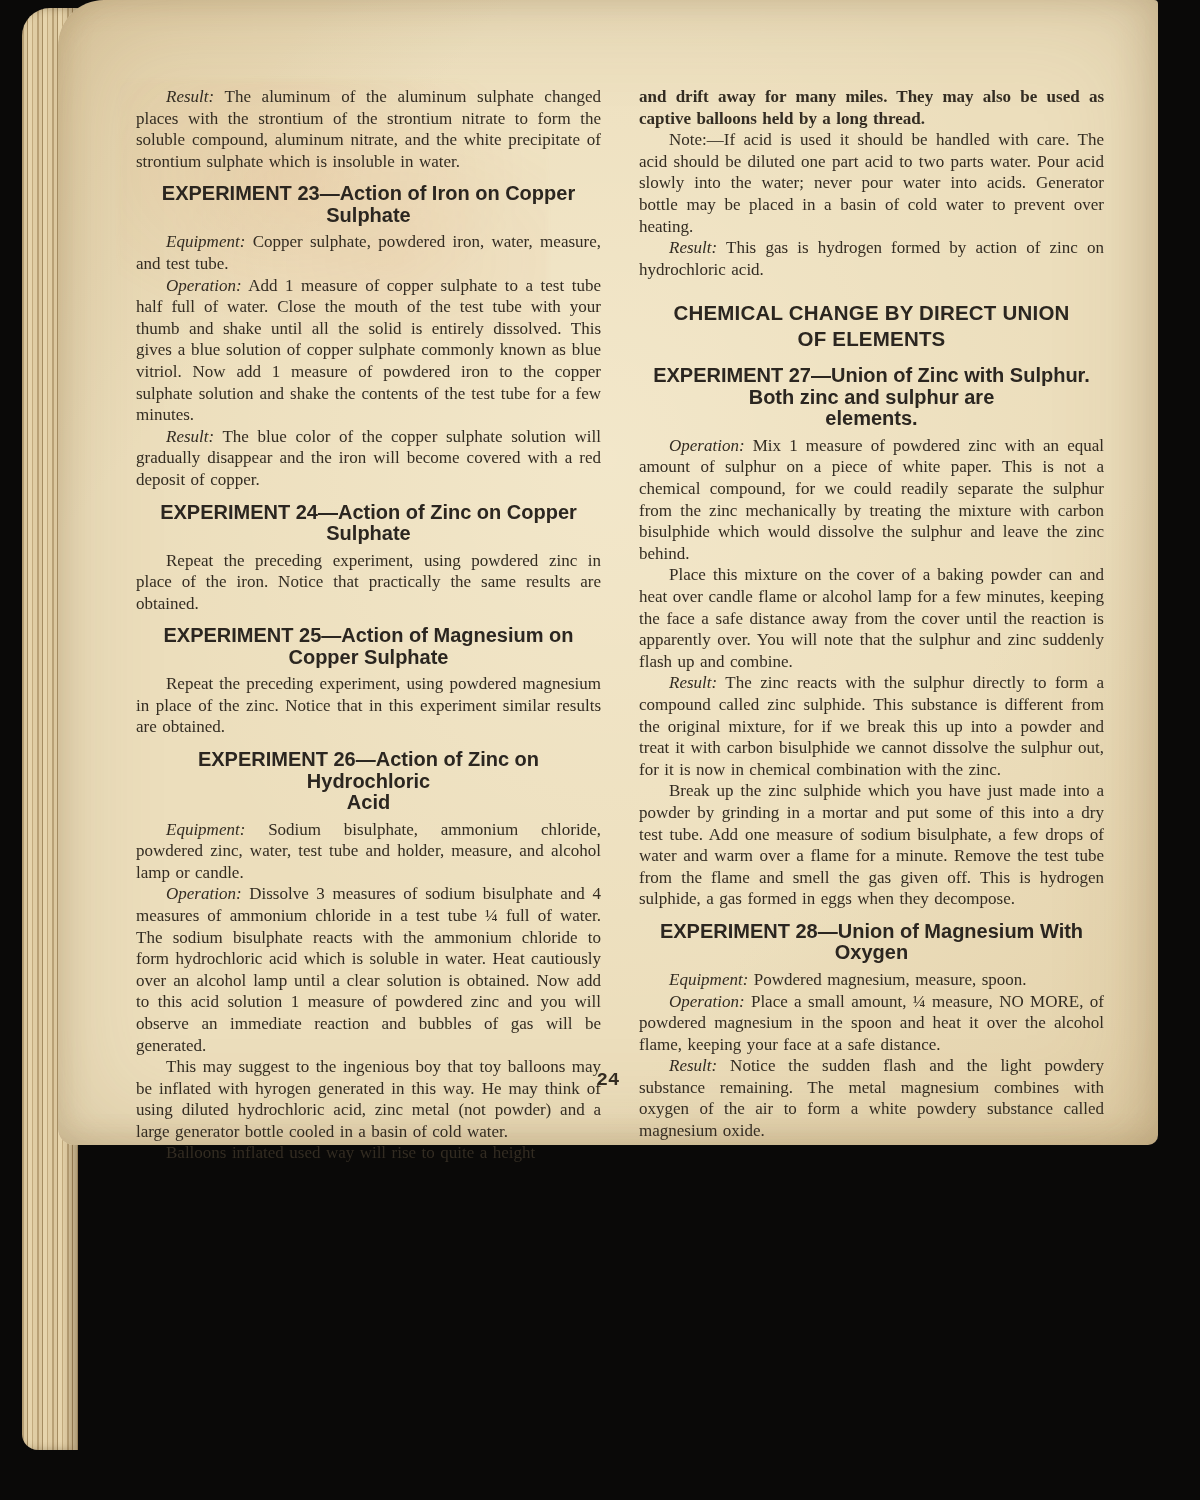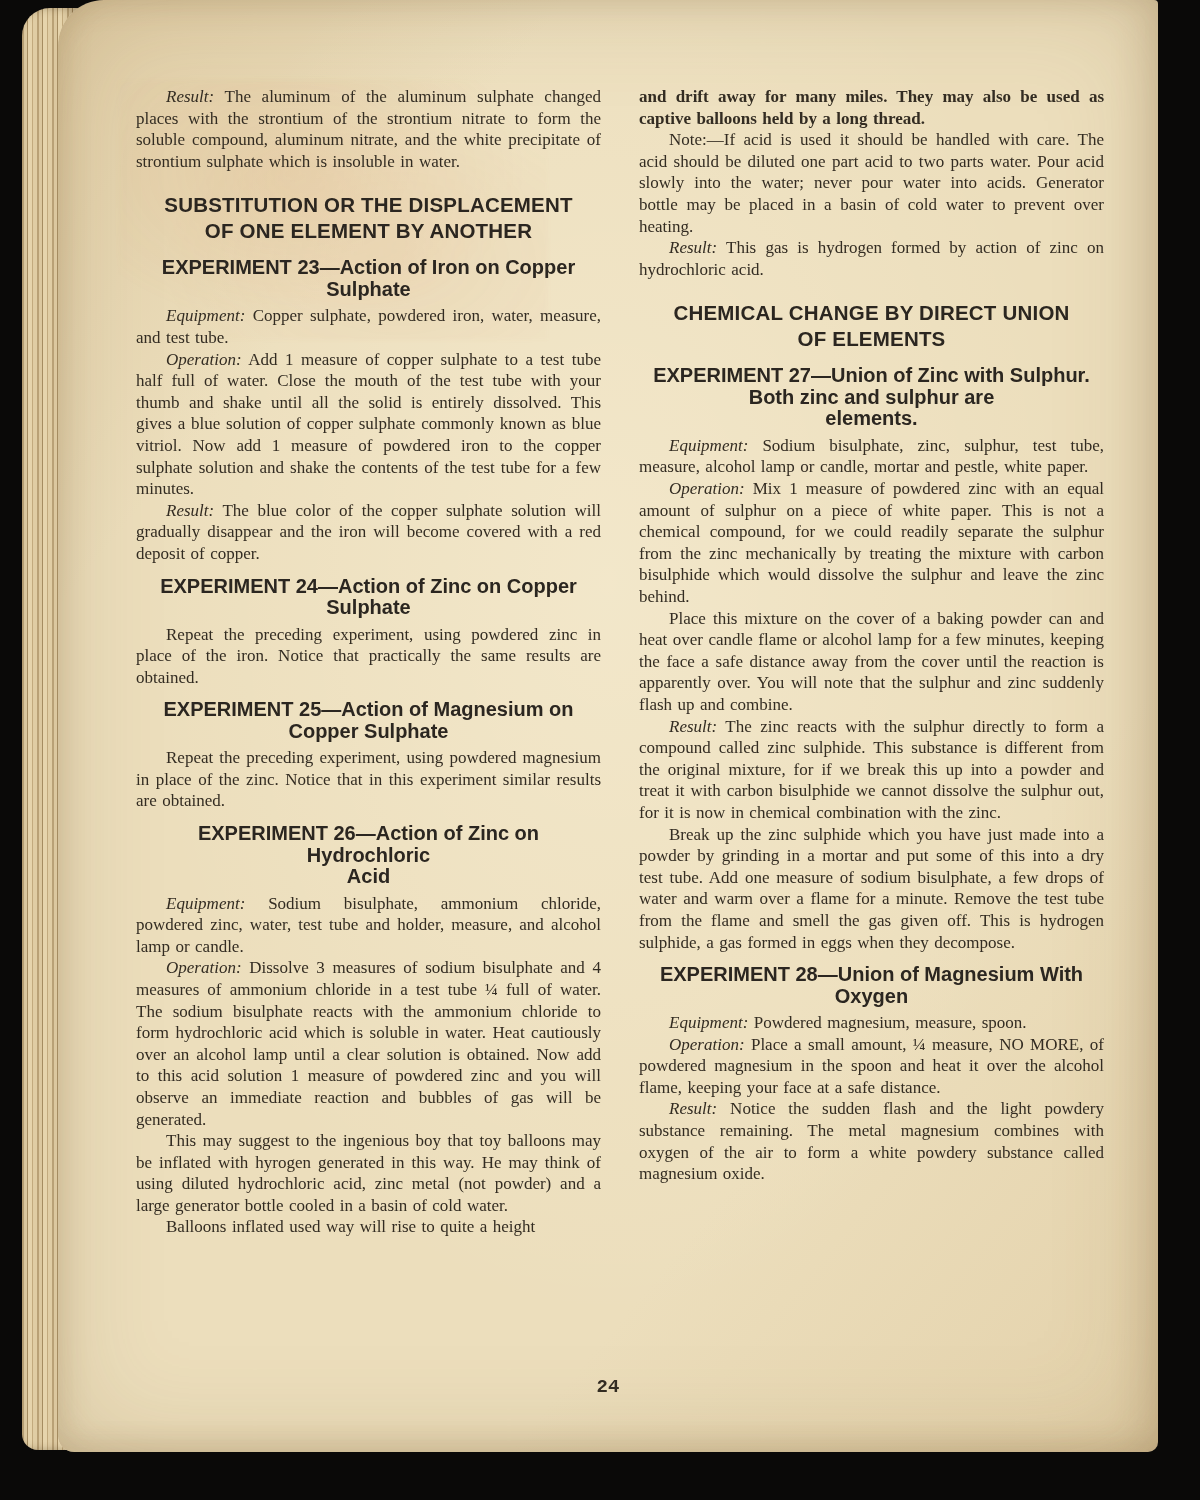--- a/index.html
+++ b/index.html
@@ -20,21 +20,21 @@
     background:
       repeating-linear-gradient(90deg,
         #b9a176 0 2px, #dcc89f 2px 5px,
         #a58c61 5px 6px, #e6d4ac 6px 10px,
         #c2aa7e 10px 11px, #e0cda4 11px 15px);
     box-shadow: inset -6px 0 8px rgba(60,40,15,.35);
   }
   .page {
     position: absolute;
     left: 58px; top: 0;
-    width: 1100px; height: 1452px;
+    width: 1100px; height: 1145px;
     background:
       radial-gradient(ellipse at 50% 40%, rgba(255,248,228,.35) 0%, rgba(255,248,228,0) 60%),
       linear-gradient(130deg, #e0cda6 0%, var(--paper, #ecdebc) 22%, var(--paper, #ecdebc) 72%, #e3d1aa 100%);
     border-radius: 46px 4px 10px 16px;
     box-shadow:
       inset 0 0 110px rgba(120, 88, 38, .20),
       inset -16px 0 34px rgba(110, 80, 40, .14),
       inset 10px -8px 26px rgba(120, 90, 45, .12);
   }
   
@@ -105,22 +105,20 @@
 </head>
 <body>
 
 <div class="scene">
   <div class="page-stack"></div>
   <div class="page">
     <div class="bleed"></div>
     <div class="content">
       <div class="col" id="col-left">
           <p class="para"><i class="lead">Result:</i> <span>The aluminum of the aluminum sulphate changed places with the strontium of the strontium nitrate to form the soluble compound, aluminum nitrate, and the white precipitate of strontium sulphate which is insoluble in water.</span></p>
-          <h2 class="section-heading">SUBSTITUTION OR THE DISPLACEMENT
-OF ONE ELEMENT BY ANOTHER</h2>
           <h3 class="experiment-heading">EXPERIMENT 23—Action of Iron on Copper
 Sulphate</h3>
           <p class="para"><i class="lead">Equipment:</i> <span>Copper sulphate, powdered iron, water, measure, and test tube.</span></p>
           <p class="para"><i class="lead">Operation:</i> <span>Add 1 measure of copper sulphate to a test tube half full of water. Close the mouth of the test tube with your thumb and shake until all the solid is entirely dissolved. This gives a blue solution of copper sulphate commonly known as blue vitriol. Now add 1 measure of powdered iron to the copper sulphate solution and shake the contents of the test tube for a few minutes.</span></p>
           <p class="para"><i class="lead">Result:</i> <span>The blue color of the copper sulphate solution will gradually disappear and the iron will become covered with a red deposit of copper.</span></p>
           <h3 class="experiment-heading">EXPERIMENT 24—Action of Zinc on Copper
 Sulphate</h3>
           <p class="para"><span>Repeat the preceding experiment, using powdered zinc in place of the iron. Notice that practically the same results are obtained.</span></p>
           <h3 class="experiment-heading">EXPERIMENT 25—Action of Magnesium on
 Copper Sulphate</h3>
@@ -134,21 +132,20 @@
         </div>
       <div class="col" id="col-right">
           <p class="para no-indent"><span>and drift away for many miles. They may also be used as captive balloons held by a long thread.</span></p>
           <p class="para"><span>Note:—If acid is used it should be handled with care. The acid should be diluted one part acid to two parts water. Pour acid slowly into the water; never pour water into acids. Generator bottle may be placed in a basin of cold water to prevent over heating.</span></p>
           <p class="para"><i class="lead">Result:</i> <span>This gas is hydrogen formed by action of zinc on hydrochloric acid.</span></p>
           <h2 class="section-heading">CHEMICAL CHANGE BY DIRECT UNION
 OF ELEMENTS</h2>
           <h3 class="experiment-heading">EXPERIMENT 27—Union of Zinc with Sulphur.
 Both zinc and sulphur are
 elements.</h3>
-          <p class="para"><i class="lead">Equipment:</i> <span>Sodium bisulphate, zinc, sulphur, test tube, measure, alcohol lamp or candle, mortar and pestle, white paper.</span></p>
           <p class="para"><i class="lead">Operation:</i> <span>Mix 1 measure of powdered zinc with an equal amount of sulphur on a piece of white paper. This is not a chemical compound, for we could readily separate the sulphur from the zinc mechanically by treating the mixture with carbon bisulphide which would dissolve the sulphur and leave the zinc behind.</span></p>
           <p class="para"><span>Place this mixture on the cover of a baking powder can and heat over candle flame or alcohol lamp for a few minutes, keeping the face a safe distance away from the cover until the reaction is apparently over. You will note that the sulphur and zinc suddenly flash up and combine.</span></p>
           <p class="para"><i class="lead">Result:</i> <span>The zinc reacts with the sulphur directly to form a compound called zinc sulphide. This substance is different from the original mixture, for if we break this up into a powder and treat it with carbon bisulphide we cannot dissolve the sulphur out, for it is now in chemical combination with the zinc.</span></p>
           <p class="para"><span>Break up the zinc sulphide which you have just made into a powder by grinding in a mortar and put some of this into a dry test tube. Add one measure of sodium bisulphate, a few drops of water and warm over a flame for a minute. Remove the test tube from the flame and smell the gas given off. This is hydrogen sulphide, a gas formed in eggs when they decompose.</span></p>
           <h3 class="experiment-heading">EXPERIMENT 28—Union of Magnesium With
 Oxygen</h3>
           <p class="para"><i class="lead">Equipment:</i> <span>Powdered magnesium, measure, spoon.</span></p>
           <p class="para"><i class="lead">Operation:</i> <span>Place a small amount, ¼ measure, NO MORE, of powdered magnesium in the spoon and heat it over the alcohol flame, keeping your face at a safe distance.</span></p>
           <p class="para"><i class="lead">Result:</i> <span>Notice the sudden flash and the light powdery substance remaining. The metal magnesium combines with oxygen of the air to form a white powdery substance called magnesium oxide.</span></p>
         </div>

